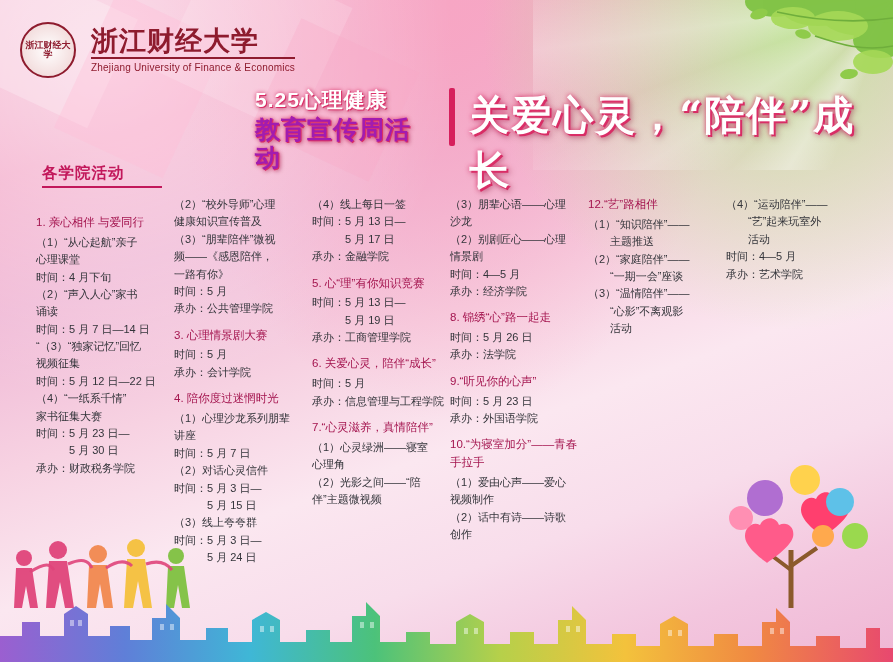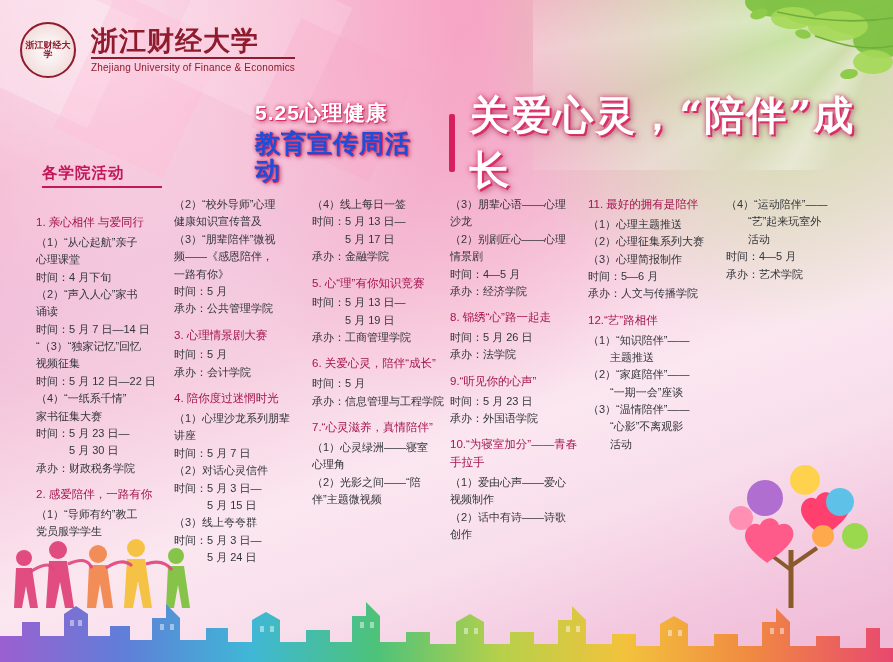--- a/index.html
+++ b/index.html
@@ -34,25 +34,25 @@
   .logo-seal{width:52px;height:52px;border-radius:50%;border:2px solid #8e1b2e;
     background:radial-gradient(circle at 50% 50%, #ffffff 0%, #f3dede 70%, #e6c9c9 100%);
     display:flex;align-items:center;justify-content:center;}
   .logo-seal span{font-size:9px;color:#8e1b2e;line-height:1.05;text-align:center;font-weight:bold;}
   .logo-txt{display:flex;flex-direction:column;line-height:1;}
   .logo-cn{font-size:27px;font-weight:bold;color:#8e1b2e;letter-spacing:1px;
     font-family:"DejaVu Serif","Liberation Serif",serif;}
   .logo-en{font-size:10px;color:#8e1b2e;letter-spacing:.2px;margin-top:4px;}
   .logo-rule{height:2px;background:#8e1b2e;margin-top:3px;width:100%;}
 
-  .titlewrap{position:absolute;left:255px;top:88px;display:flex;align-items:center;gap:14px;}
+  .titlewrap{position:absolute;left:255px;top:88px;display:flex;align-items:flex-start;gap:14px;}
   .title-left{display:flex;flex-direction:column;align-items:flex-start;line-height:1.1;}
   .t1{font-size:21px;font-weight:bold;color:#ffffff;letter-spacing:1px;
       text-shadow:0 0 4px #e0356f, 1px 1px 0 #d62b63, 2px 2px 4px rgba(120,0,40,.45);}
-  .t2{font-size:25px;font-weight:bold;color:#1d4ed8;letter-spacing:1px;margin-top:5px;
+  .t2{font-size:25px;font-weight:bold;color:#a21caf;letter-spacing:1px;margin-top:5px;
       text-shadow:0 0 4px #e0356f, 1px 1px 0 #d62b63, 2px 2px 4px rgba(120,0,40,.45);}
   .divider-bar{width:6px;height:58px;background:#d61f5c;border-radius:2px;}
   .t3{font-size:40px;font-weight:bold;color:#ffffff;letter-spacing:2px;
       text-shadow:0 0 5px #e0356f, 2px 2px 0 #d62b63, 3px 3px 6px rgba(120,0,40,.5);
       font-family:"DejaVu Serif","Liberation Serif",serif;}
 
   
   .section-title{position:absolute;left:42px;top:163px;font-size:15.5px;font-weight:bold;color:#c2185b;letter-spacing:1px;}
   .section-underline{position:absolute;left:42px;top:186px;width:120px;height:2px;background:#c2185b;}
 
@@ -212,25 +212,20 @@
         <div class="ln">时间：5 月 7 日—14 日</div>
         <div class="ln">“（3）“独家记忆”回忆</div>
         <div class="ln">视频征集</div>
         <div class="ln">时间：5 月 12 日—22 日</div>
         <div class="ln">（4）“一纸系千情”</div>
         <div class="ln">家书征集大赛</div>
         <div class="ln">时间：5 月 23 日—</div>
         <div class="ln">　　　5 月 30 日</div>
         <div class="ln">承办：财政税务学院</div>
       </div>
-      <div class="blk">
-        <div class="blk-h">2. 感爱陪伴，一路有你</div>
-        <div class="ln">（1）“导师有约”教工</div>
-        <div class="ln">党员服学学生</div>
-      </div>
     </div>
     <div class="col">
       <div class="blk">
         <div class="ln">（2）“校外导师”心理</div>
         <div class="ln">健康知识宣传普及</div>
         <div class="ln">（3）“朋辈陪伴”微视</div>
         <div class="ln">频——《感恩陪伴，</div>
         <div class="ln">一路有你》</div>
         <div class="ln">时间：5 月</div>
         <div class="ln">承办：公共管理学院</div>
@@ -301,28 +296,20 @@
       <div class="blk">
         <div class="blk-h">10.“为寝室加分”——青春手拉手</div>
         <div class="ln">（1）爱由心声——爱心</div>
         <div class="ln">视频制作</div>
         <div class="ln">（2）话中有诗——诗歌</div>
         <div class="ln">创作</div>
       </div>
     </div>
     <div class="col">
       <div class="blk">
-        <div class="blk-h">11. 最好的拥有是陪伴</div>
-        <div class="ln">（1）心理主题推送</div>
-        <div class="ln">（2）心理征集系列大赛</div>
-        <div class="ln">（3）心理简报制作</div>
-        <div class="ln">时间：5—6 月</div>
-        <div class="ln">承办：人文与传播学院</div>
-      </div>
-      <div class="blk">
         <div class="blk-h">12.“艺”路相伴</div>
         <div class="ln">（1）“知识陪伴”——</div>
         <div class="ln">　　主题推送</div>
         <div class="ln">（2）“家庭陪伴”——</div>
         <div class="ln">　　“一期一会”座谈</div>
         <div class="ln">（3）“温情陪伴”——</div>
         <div class="ln">　　“心影”不离观影</div>
         <div class="ln">　　活动</div>
       </div>
     </div>

